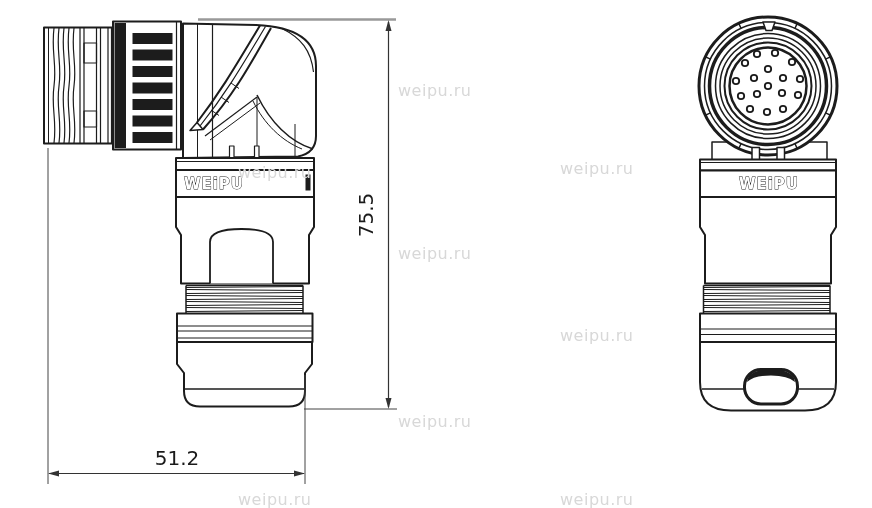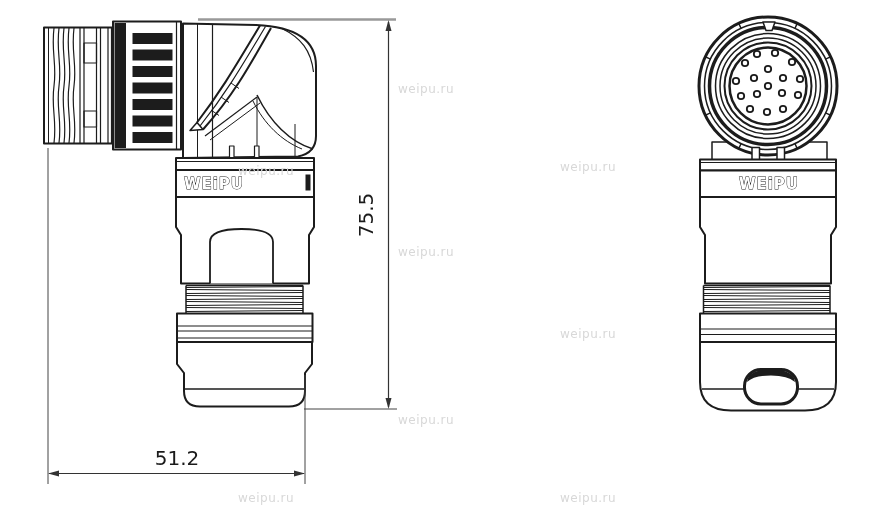--- a/index.html
+++ b/index.html
@@ -16,21 +16,21 @@
   .s2{stroke-width:2}.s25{stroke-width:2.5}.s3{stroke-width:3}.s35{stroke-width:3.5}
   .dim{stroke:#444;stroke-width:1;fill:none}
   .dimline{stroke:#333;stroke-width:1.2;fill:none}
   .dimext-gray{stroke:#999;stroke-width:2.3;fill:none}
   .arrow{fill:#333;stroke:none}
   .dimtext{fill:#1a1a1a;font-size:20px;font-family:"DejaVu Sans","Liberation Sans",sans-serif}
   .logotext{fill:#ffffff;stroke:#1a1a1a;stroke-width:0.9;paint-order:stroke;
     font-size:15px;font-weight:700;letter-spacing:1px;
     font-family:"DejaVu Sans","Liberation Sans",sans-serif}
   .pin{fill:#fff;stroke:#1a1a1a;stroke-width:1.8}
-  .watermark{position:absolute;font-size:12px;letter-spacing:.5px;color:var(--wm);
+  .watermark{position:absolute;font-size:16px;letter-spacing:.5px;color:var(--wm);
     line-height:1;white-space:nowrap;user-select:none}
 </style>
 </head>
 <body>
 
 <div class="stage">
 
 <svg width="872" height="508" viewBox="0 0 872 508">
 
   <g>

